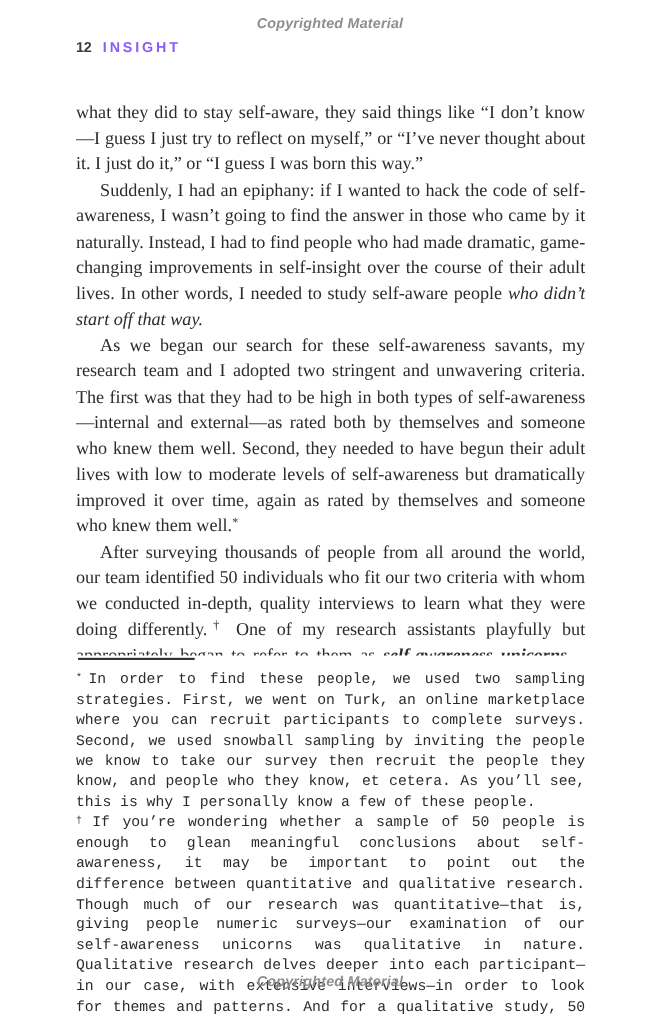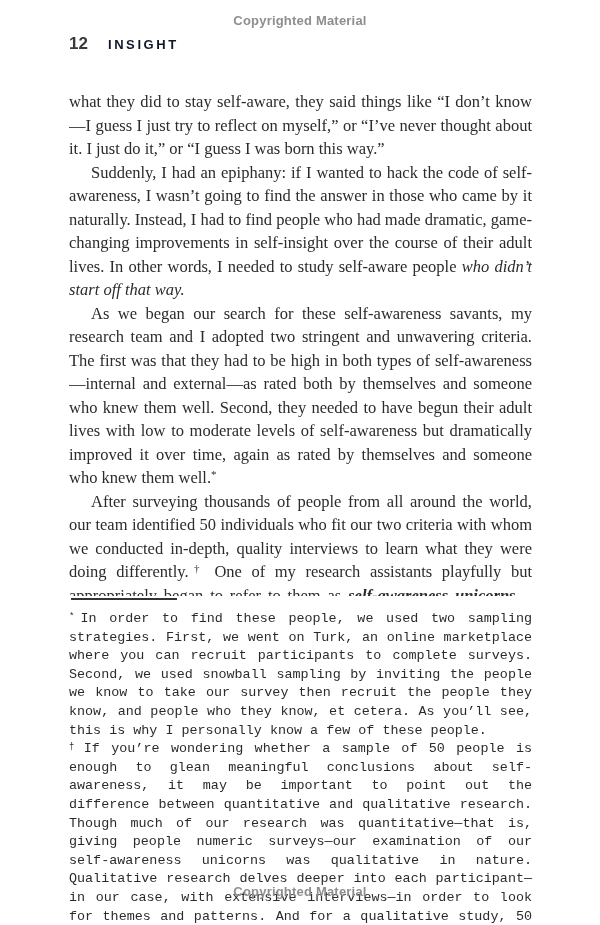--- a/index.html
+++ b/index.html
@@ -13,38 +13,39 @@
   }
   .copyright {
     position: absolute;
     left: 0; right: 0;
     text-align: center;
     font-family: "Liberation Sans", "DejaVu Sans", sans-serif;
     font-weight: bold;
     font-size: 13px;
     color: #8e8e8e;
     letter-spacing: 0.2px;
+    font-style: italic;
   }
   .copyright.top { top: 13px; }
   .copyright.bottom { top: 884px; }
   .header {
     position: absolute;
     top: 34px;
     left: 69px;
     font-family: "Liberation Sans", "DejaVu Sans", sans-serif;
     font-weight: bold;
   }
   .pagenum {
-    font-size: 17px;
+    font-size: 13px;
     color: #3a3a3a;
-    margin-right: 20px;
+    margin-right: 10px;
   }
   .booktitle {
     font-size: 13px;
-    color: #0f172a;
+    color: #8b5cf6;
     letter-spacing: 2.6px;
   }
   .body-block {
     position: absolute;
     top: 70px;
     left: 69px;
     width: 463px;
     height: 526px;
     overflow: hidden;
     color: #2b2b2b;

